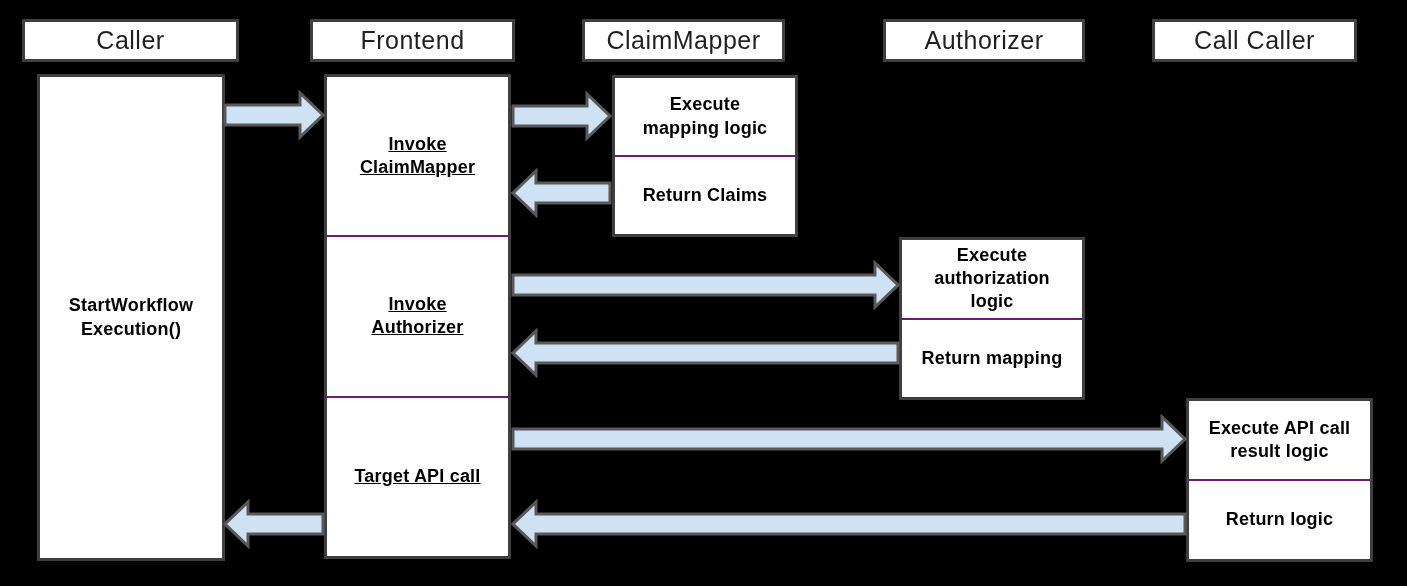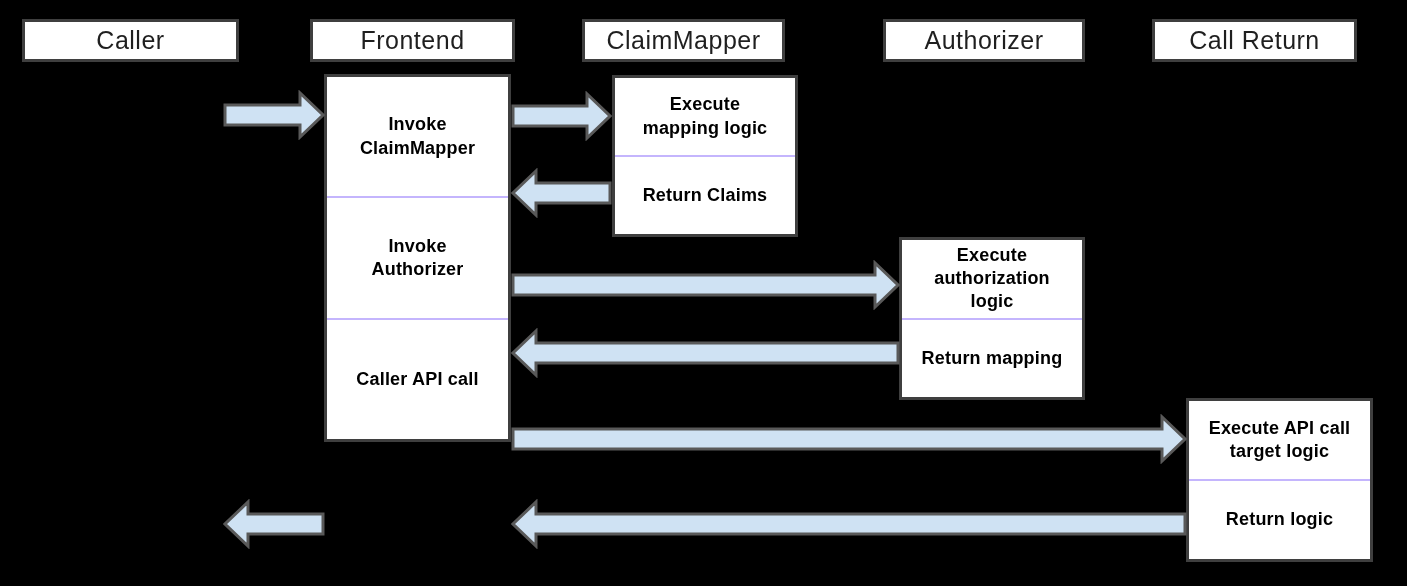--- a/index.html
+++ b/index.html
@@ -27,21 +27,21 @@
   }
   .sec{
     flex:1;
     display:flex;align-items:center;justify-content:center;
     text-align:center;
     font-size:18px;font-weight:700;color:#000;
     line-height:1.3;letter-spacing:.2px;
     white-space:pre-line;
     padding:0 6px;
   }
-  .sec + .sec{border-top:2px solid #c4b5fd;}
+  .sec + .sec{border-top:2px solid #701a75;}
   #arrow-layer{position:absolute;left:0;top:0;width:100%;height:100%;}
   #arrow-layer svg{position:absolute;display:block;}
 </style>
 </head>
 <body>
 
 <div class="stage">
 
   <div class="hdr" style="left:22px;top:19px;width:211px;">
     <span>Caller</span>
@@ -49,48 +49,52 @@
   <div class="hdr" style="left:310px;top:19px;width:199px;">
     <span>Frontend</span>
   </div>
   <div class="hdr" style="left:582px;top:19px;width:197px;">
     <span>ClaimMapper</span>
   </div>
   <div class="hdr" style="left:883px;top:19px;width:196px;">
     <span>Authorizer</span>
   </div>
   <div class="hdr" style="left:1152px;top:19px;width:199px;">
-    <span>Call Return</span>
+    <span>Call Caller</span>
   </div>
 
+  <div class="box" style="left:37px;top:74px;width:188px;height:487px;">
+    <div class="sec">StartWorkflow
+Execution()</div>
+  </div>
 
-  <div class="box" style="left:324px;top:74px;width:187px;height:368px;">
+  <div class="box" style="left:324px;top:74px;width:187px;height:485px;text-decoration:underline;">
     <div class="sec">Invoke
 ClaimMapper</div>
     <div class="sec">Invoke
 Authorizer</div>
-    <div class="sec">Caller API call</div>
+    <div class="sec">Target API call</div>
   </div>
 
   <div class="box" style="left:612px;top:75px;width:186px;height:162px;">
     <div class="sec">Execute
 mapping logic</div>
     <div class="sec">Return Claims</div>
   </div>
 
   <div class="box" style="left:899px;top:237px;width:186px;height:163px;">
     <div class="sec">Execute
 authorization
 logic</div>
     <div class="sec">Return mapping</div>
   </div>
 
   <div class="box" style="left:1186px;top:398px;width:187px;height:164px;">
     <div class="sec">Execute API call
-target logic</div>
+result logic</div>
     <div class="sec">Return logic</div>
   </div>
 
   <div id="arrow-layer">
       <svg width="102" height="50" viewBox="0 0 102 50" style="left: 223px; top: 90px;">
         <polygon points="2,15 77,15 77,3 100,25 77,47 77,35 2,35" fill="#cfe2f3" stroke="#595959" stroke-width="3" stroke-linejoin="miter"></polygon>
       </svg>
       <svg width="101" height="50" viewBox="0 0 101 50" style="left: 511px; top: 91px;">
         <polygon points="2,15 76,15 76,3 99,25 76,47 76,35 2,35" fill="#cfe2f3" stroke="#595959" stroke-width="3" stroke-linejoin="miter"></polygon>
       </svg>

